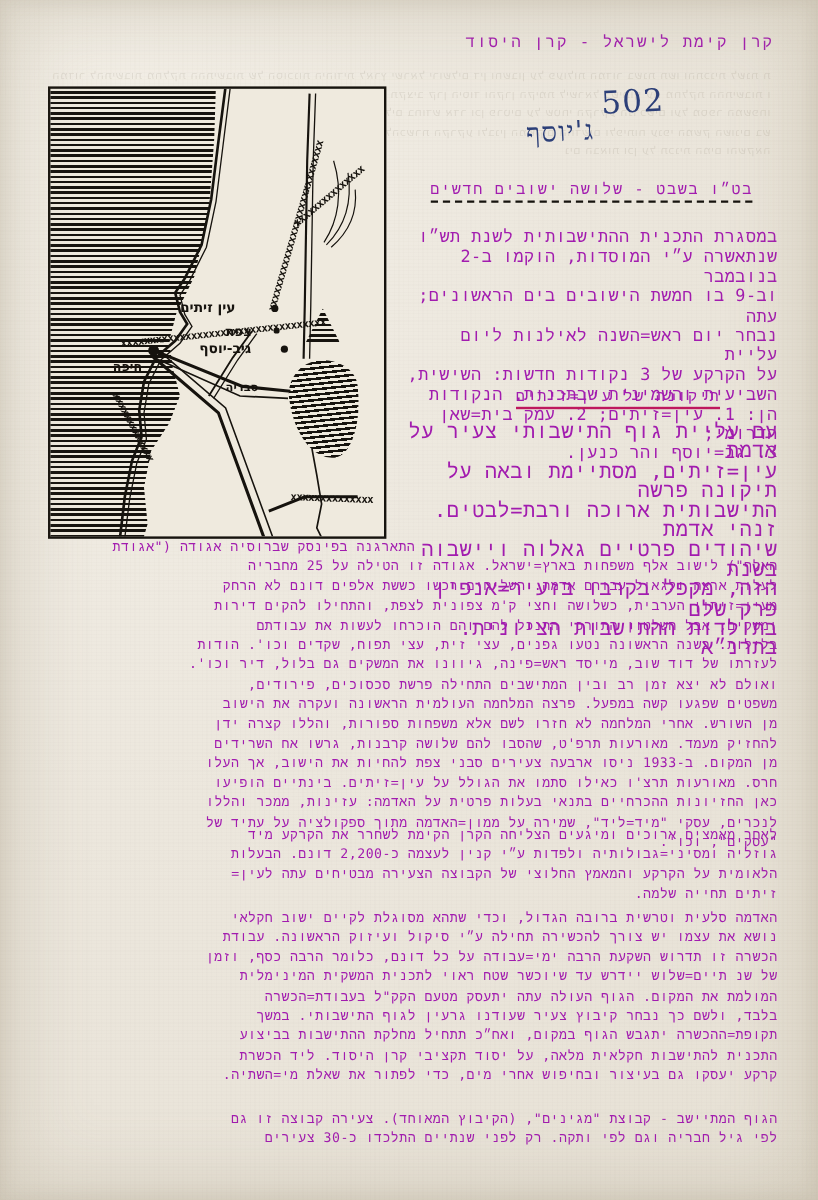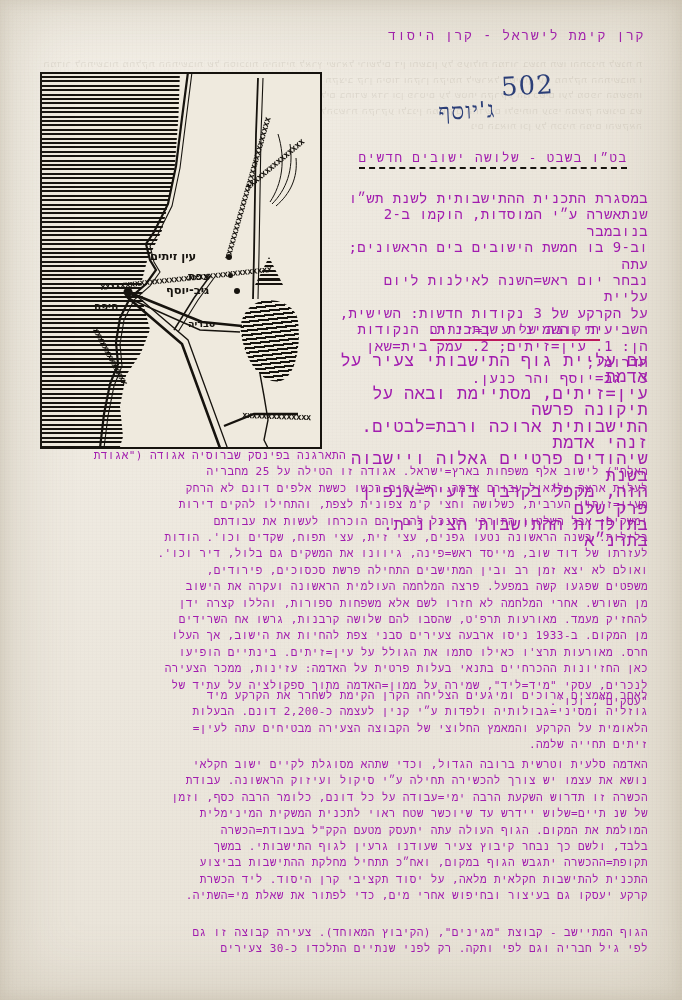--- a/index.html
+++ b/index.html
@@ -249,21 +249,21 @@
     <span class="blk">מעין=זיתון הערבית, כשלושה וחצי ק'מ צפונית לצפת, והתחילו להקים דירות</span>
     <span class="blk">ומשקים; אבל השלטון התורכי התנכל להם והם הוכרחו לעשות את עבודתם</span>
     <span class="blk">בלילות. בשנה הראשונה נטעו גפנים, עצי זית, עצי תפוח, שקדים וכו'. הודות</span>
     <span class="blk">לעזרתו של דוד שוב, מייסד ראש=פינה, גיוונו את המשקים גם בלול, דיר וכו'.</span>
     <span class="blk">ואולם לא יצא זמן רב ובין המתישבים התחילה פרשת סכסוכים, פירודים,</span>
     <span class="blk">משפטים שפגעו קשה במפעל. פרצה המלחמה העולמית הראשונה ועקרה את הישוב</span>
     <span class="blk">מן השורש. אחרי המלחמה לא חזרו לשם אלא משפחות ספורות, והללו קצרה ידן</span>
     <span class="blk">להחזיק מעמד. מאורעות תרפ'ט, שהסבו להם שלושה קרבנות, גרשו אח השרידים</span>
     <span class="blk">מן המקום. ב-1933 ניסו ארבעה צעירים סבני צפת להחיות את הישוב, אך העלו</span>
     <span class="blk">חרס. מאורעות תרצ'ו כאילו סתמו את הגולל על עין=זיתים. בינתיים הופיעו</span>
-    <span class="blk">כאן החזיונות ההכרחיים בתנאי בעלות פרטית על האדמה: עזינות, ממכר הצעירה</span>
+    <span class="blk">כאן החזיונות ההכרחיים בתנאי בעלות פרטית על האדמה: עזינות, ממכר והללו</span>
     <span class="blk">לנכרים, עסקי "מיד=ליד", שמירה על ממון=האדמה מתוך ספקולציה על עתיד של</span>
     <span class="blk">"עסקים", וכו'.</span>
   </div>
 
   <div id="p-2" class="typed col-full">
     <span class="blk">לאחר מאמצים ארוכים ומיגעים הצליחה הקרן הקימת לשחרר את הקרקע מיד</span>
     <span class="blk">גוזליה ומסיני=גבולותיה ולפדות ע״י קנין לעצמה כ-2,200 דונם. הבעלות</span>
     <span class="blk">הלאומית על הקרקע והמאמץ החלוצי של הקבוצה הצעירה מבטיחים עתה לעין=</span>
     <span class="blk">זיתים תחייה שלמה.</span>
   </div>

